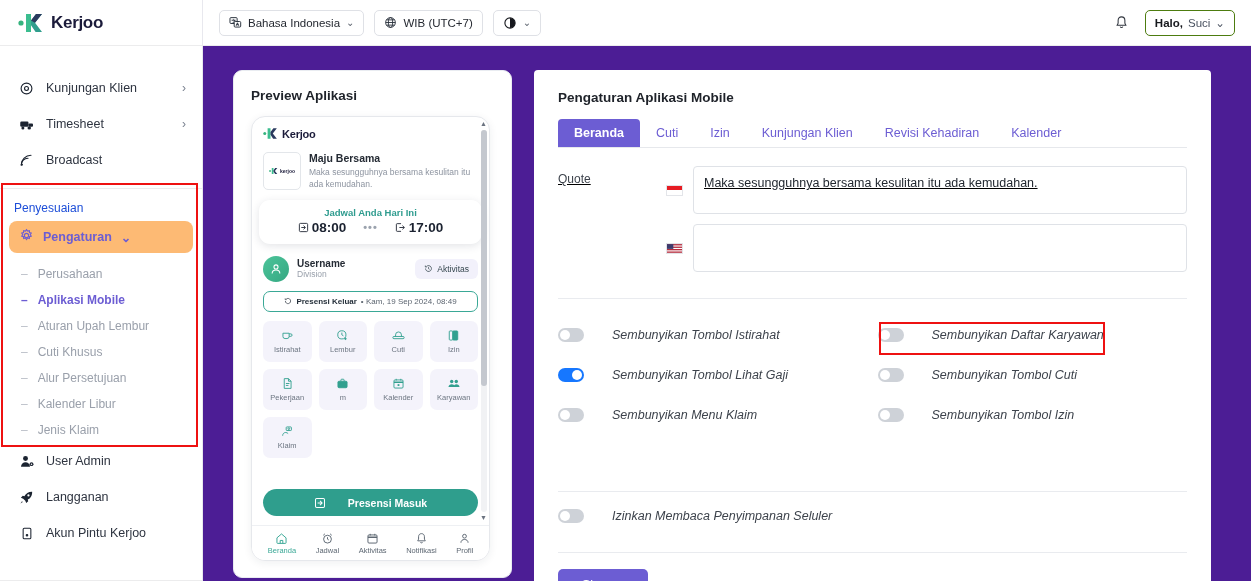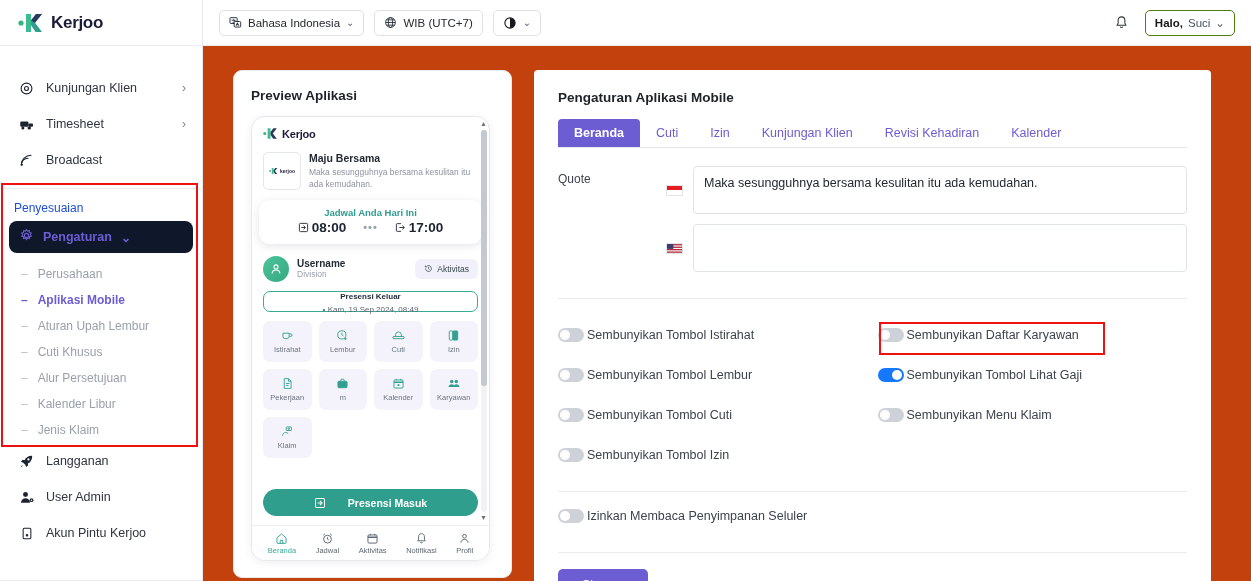--- a/index.html
+++ b/index.html
@@ -35,21 +35,21 @@
     font-size: 12.5px; color: #2e3440; cursor: pointer;
   }
   .nav-item .ico { width: 17px; height: 17px; flex-shrink: 0; color: #1b2330; display: flex; align-items: center; justify-content: center; }
   .nav-item .lbl { flex: 1; }
   .nav-item .chev { color: #7a8290; font-size: 12px; }
   .sec-divider { height: 1px; background: #ececed; margin: 10px 0 0 0; }
   .sec-title {
     font-size: 12px; color: #1d4ed8; padding: 12px 0 6px 14px;
   }
   .nav-active {
-    margin: 0 9px; border-radius: 8px; background: #0f172a;
+    margin: 0 9px; border-radius: 8px; background: #fdba74;
     height: 32px; display: flex; align-items: center;
     padding: 0 10px; gap: 9px; cursor: pointer;
     color: #6c5dd3; font-size: 12.5px; font-weight: 600;
   }
   .nav-active .ico { color: #6c5dd3; }
   .subnav { padding-top: 8px; }
   .sub-item {
     height: 26px; display: flex; align-items: center; gap: 10px;
     padding-left: 21px; font-size: 12px; color: #9aa0ab; cursor: pointer;
   }
@@ -59,21 +59,21 @@
   .red-box {
     position: absolute; left: 1px; top: 183px; width: 197px; height: 264px;
     border: 2.5px solid #ee1111; pointer-events: none; z-index: 20;
   }
   .red-box2 {
     position: absolute; left: 879px; top: 322px; width: 226px; height: 33px;
     border: 2.5px solid #ee1111; pointer-events: none; z-index: 20;
   }
 
   
-  .main { flex: 1; display: flex; flex-direction: column; background: #c2410c; min-width: 0; }
+  .main { flex: 1; display: flex; flex-direction: column; background: #4c1d95; min-width: 0; }
   .topbar {
     height: 46px; background: #fff; display: flex; align-items: center;
     padding: 0 16px; gap: 10px; border-bottom: 1px solid #ececed;
     flex-shrink: 0;
   }
   .pill {
     height: 26px; border: 1px solid #dfe1e6; border-radius: 5px;
     background: #fff; display: flex; align-items: center; gap: 6px;
     padding: 0 9px; font-size: 11.5px; color: #242830; cursor: pointer;
   }
@@ -135,21 +135,21 @@
   .uname { font-size: 10px; font-weight: bold; color: #252b34; }
   .udiv { font-size: 8.5px; color: #9aa1ac; }
   .akt-btn {
     margin-left: auto; background: #f2f1fb; border-radius: 6px;
     padding: 5px 9px; font-size: 8.5px; color: #36474f;
     display: flex; align-items: center; gap: 4px; cursor: pointer;
   }
   .presensi-out {
     margin-top: 9px; border: 1px solid #3aa896; border-radius: 7px;
     height: 21px; display: flex; align-items: center; justify-content: center;
-    gap: 4px; font-size: 8px; color: #5c6570; flex-direction: column;
+    gap: 4px; font-size: 8px; color: #5c6570;
   }
   .presensi-out b { color: #1f2a35; }
   .grid { display: grid; grid-template-columns: repeat(4, 1fr); gap: 7px; margin-top: 9px; }
   .tile {
     background: #f4f3fb; border-radius: 7px; height: 41px;
     display: flex; flex-direction: column; align-items: center; justify-content: center;
     gap: 3px; cursor: pointer; overflow: hidden;
   }
   .tile .tl { font-size: 7.5px; color: #6d7682; white-space: nowrap; }
   .tile .ti { color: #32a08f; display: flex; }
@@ -183,36 +183,36 @@
     flex: 1; background: #fff; border-radius: 4px;
     padding: 20px 24px 0 24px; min-width: 0; height: 581px;
   }
   .s-title { font-size: 13.5px; font-weight: bold; color: #1e2229; margin-bottom: 14px; }
   .tabs { display: flex; border-bottom: 1px solid #e6e8ec; gap: 0; }
   .tab {
     padding: 7px 16px; font-size: 12.5px; color: #6c5dd3; cursor: pointer;
     border-radius: 4px 4px 0 0;
   }
   .tab.active { background: #6c5dd3; color: #fff; font-weight: 600; }
-  .quote-block { display: flex; margin-top: 18px; }
+  .quote-block { display: flex; margin-top: 18px; text-decoration: underline; }
   .q-label { width: 108px; font-size: 12px; color: #3d434c; padding-top: 6px; }
   .q-inputs { flex: 1; }
   .q-line { display: flex; align-items: center; gap: 10px; margin-bottom: 10px; }
   .flag { width: 17px; height: 11px; flex-shrink: 0; border: 1px solid #e2e4e8; }
   .flag-id { background: linear-gradient(#e61c23 50%, #ffffff 50%); border-color:#e3e5e9; }
   .flag-us { display: block; }
   .ta {
     flex: 1; border: 1px solid #dfe2e7; border-radius: 4px;
     height: 48px; padding: 8px 10px; font-size: 12.5px; color: #222830;
     font-family: "Liberation Sans", sans-serif; resize: none; outline: none;
     background: #fff; line-height: 1.4;
   }
   .hr { height: 1px; background: #e9ebef; margin: 16px 0 0 0; }
   .toggles { display: grid; grid-template-columns: 1fr 1fr; column-gap: 10px; padding-top: 16px; }
-  .tgrow { display: flex; align-items: center; gap: 3px; height: 40px; }
+  .tgrow { display: flex; align-items: center; gap: 28px; height: 40px; font-style: italic; }
   .switch {
     width: 26px; height: 14px; border-radius: 8px; background: #ced2d8;
     position: relative; flex-shrink: 0; cursor: pointer;
   }
   .switch .knob {
     position: absolute; top: 2px; left: 2px; width: 10px; height: 10px;
     border-radius: 50%; background: #fff;
   }
   .switch.on { background: #1677ff; }
   .switch.on .knob { left: 14px; }
@@ -319,39 +319,39 @@
           <span>Kalender Libur</span>
         </div>
         <div class="sub-item">
           <span class="dash">–</span>
           <span>Jenis Klaim</span>
         </div>
       </div>
 
       <div class="nav-item">
         <span class="ico">
-          <svg width="15" height="15" viewBox="0 0 20 20" fill="#1b2330">
-            <path d="M17.5 2.2 C13 2 9 4.5 7.2 8.2 L5 7.6 L2.5 10.3 L5.6 11.5 L8.4 14.3 L9.6 17.4 L12.3 15 L11.7 12.8 C15.4 11 17.9 7 17.5 2.2 Z"></path>
-            <circle cx="12.6" cy="7.3" r="1.5" fill="#fff"></circle>
-            <path d="M4 15 L2 18 L5 16 Z"></path>
-          </svg>
-        </span>
-        <span class="lbl">Langganan</span>
-      </div>
-
-      <div class="nav-item">
-        <span class="ico">
           <svg width="16" height="15" viewBox="0 0 20 20" fill="#1b2330">
             <circle cx="8" cy="6" r="3.3"></circle>
             <path d="M2 17 C2 13.3 4.8 11 8 11 C11.2 11 14 13.3 14 17 Z"></path>
             <circle cx="16" cy="13.5" r="2.6"></circle>
             <circle cx="16" cy="13.5" r="1" fill="#fff"></circle>
           </svg>
         </span>
         <span class="lbl">User Admin</span>
+      </div>
+
+      <div class="nav-item">
+        <span class="ico">
+          <svg width="15" height="15" viewBox="0 0 20 20" fill="#1b2330">
+            <path d="M17.5 2.2 C13 2 9 4.5 7.2 8.2 L5 7.6 L2.5 10.3 L5.6 11.5 L8.4 14.3 L9.6 17.4 L12.3 15 L11.7 12.8 C15.4 11 17.9 7 17.5 2.2 Z"></path>
+            <circle cx="12.6" cy="7.3" r="1.5" fill="#fff"></circle>
+            <path d="M4 15 L2 18 L5 16 Z"></path>
+          </svg>
+        </span>
+        <span class="lbl">Langganan</span>
       </div>
 
       <div class="nav-item">
         <span class="ico">
           <svg width="14" height="15" viewBox="0 0 20 20" fill="none" stroke="#1b2330" stroke-width="1.5">
             <rect x="4.5" y="2.5" width="11" height="15" rx="1.6"></rect>
             <circle cx="10" cy="12.5" r="1.1" fill="#1b2330"></circle>
           </svg>
         </span>
         <span class="lbl">Akun Pintu Kerjoo</span>
@@ -697,26 +697,20 @@
             <span class="tg-label">Sembunyikan Tombol Istirahat</span>
           </div>
           <div class="tgrow">
             <span class="switch">
                 <span class="knob"></span>
               </span>
             <span class="tg-label">Sembunyikan Daftar Karyawan</span>
           </div>
 
           <div class="tgrow">
-            <span class="switch">
-                <span class="knob"></span>
-              </span>
-            <span class="tg-label">Sembunyikan Tombol Lembur</span>
-          </div>
-          <div class="tgrow">
             <span class="switch on">
                 <span class="knob"></span>
               </span>
             <span class="tg-label">Sembunyikan Tombol Lihat Gaji</span>
           </div>
 
           <div class="tgrow">
             <span class="switch">
                 <span class="knob"></span>
               </span>

